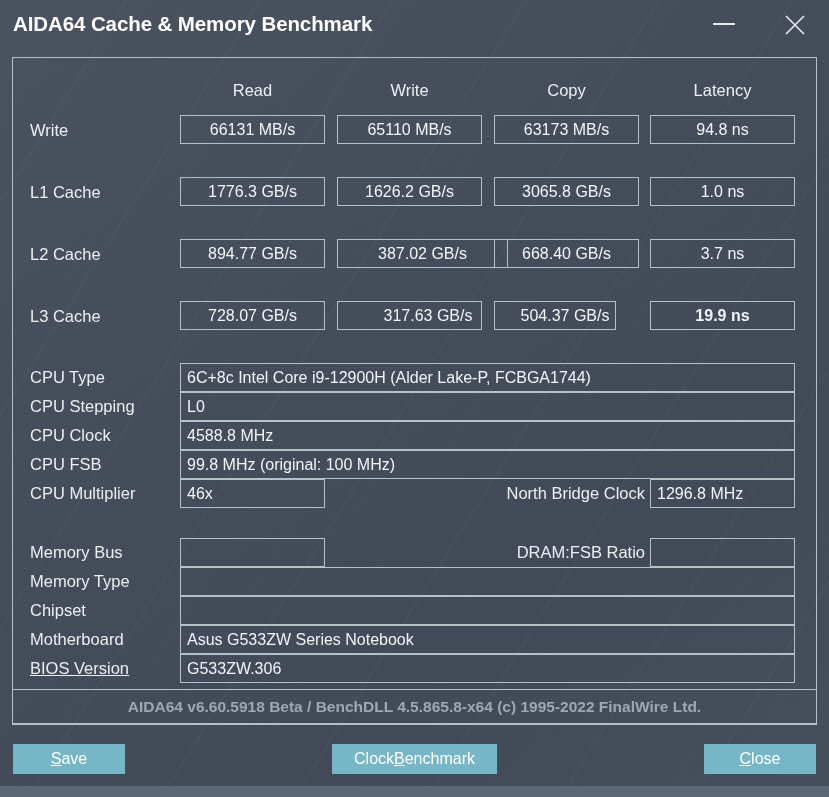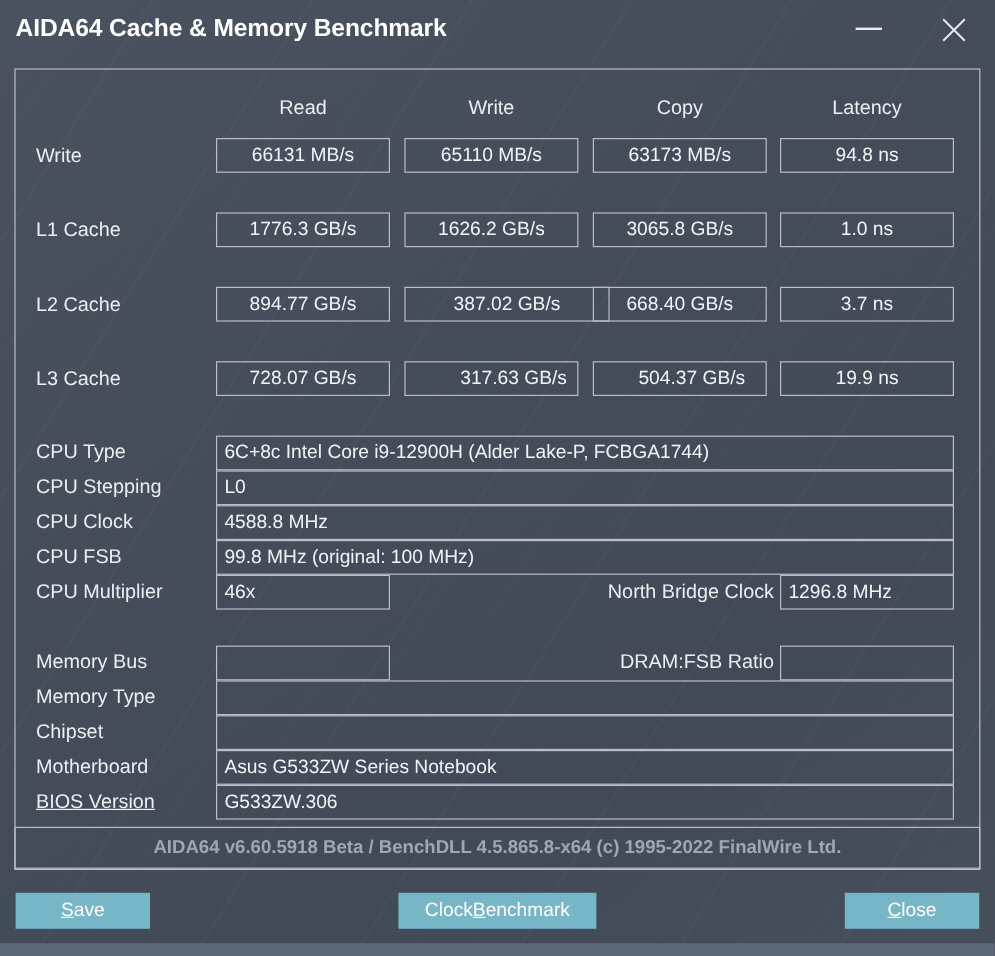--- a/index.html
+++ b/index.html
@@ -236,22 +236,22 @@
 
   <div class="bench-label" style="top:245px;">L2 Cache</div>
   <div class="cell" style="left:180px; top:239px; width:145px;">894.77 GB/s</div>
   <div class="cell" style="left:337px; top:239px; width:171px;">387.02 GB/s</div>
   <div class="cell" style="left:494px; top:239px; width:145px;">668.40 GB/s</div>
   <div class="cell" style="left:650px; top:239px; width:145px;">3.7 ns</div>
 
   <div class="bench-label" style="top:307px;">L3 Cache</div>
   <div class="cell" style="left:180px; top:301px; width:145px;">728.07 GB/s</div>
   <div class="cell" style="left:337px; top:301px; width:145px;padding-left:37px;">317.63 GB/s</div>
-  <div class="cell" style="left:494px; top:301px; width:145px;padding-left:20px;">504.37 GB/s</div>
-  <div class="cell" style="left:650px; top:301px; width:145px;">19.9 ns</div>
+  <div class="cell" style="left:494px; top:301px; width:122px;padding-left:20px;">504.37 GB/s</div>
+  <div class="cell" style="left:650px; top:301px; width:145px;font-weight:bold;">19.9 ns</div>
 
   <div class="info-label" style="top:368px;">CPU Type</div>
   <div class="info-box" style="left:180px; top:363px; width:615px;">6C+8c Intel Core i9-12900H  (Alder Lake-P, FCBGA1744)</div>
 
   <div class="info-label" style="top:397px;">CPU Stepping</div>
   <div class="info-box" style="left:180px; top:392px; width:615px;">L0</div>
 
   <div class="info-label" style="top:426px;">CPU Clock</div>
   <div class="info-box" style="left:180px; top:421px; width:615px;">4588.8 MHz</div>
 

